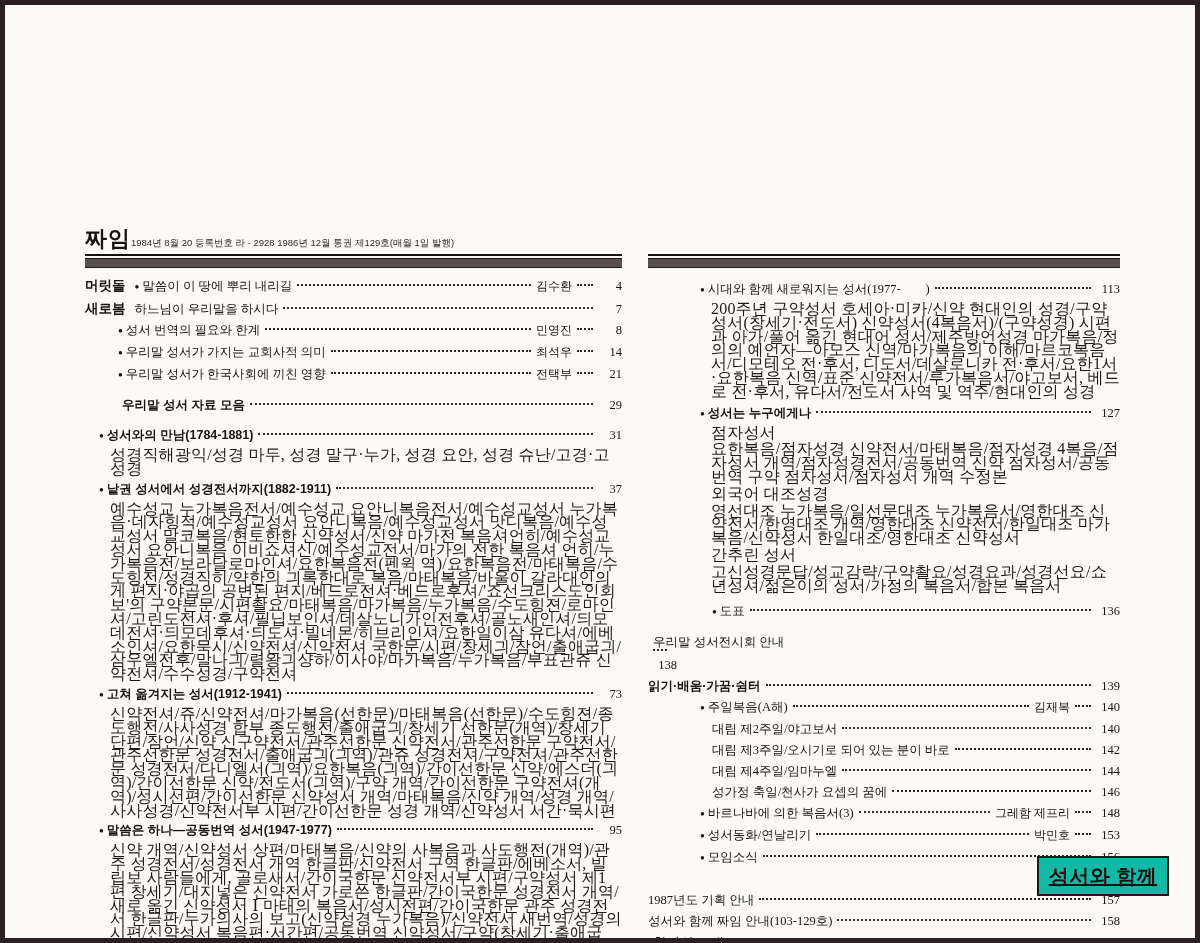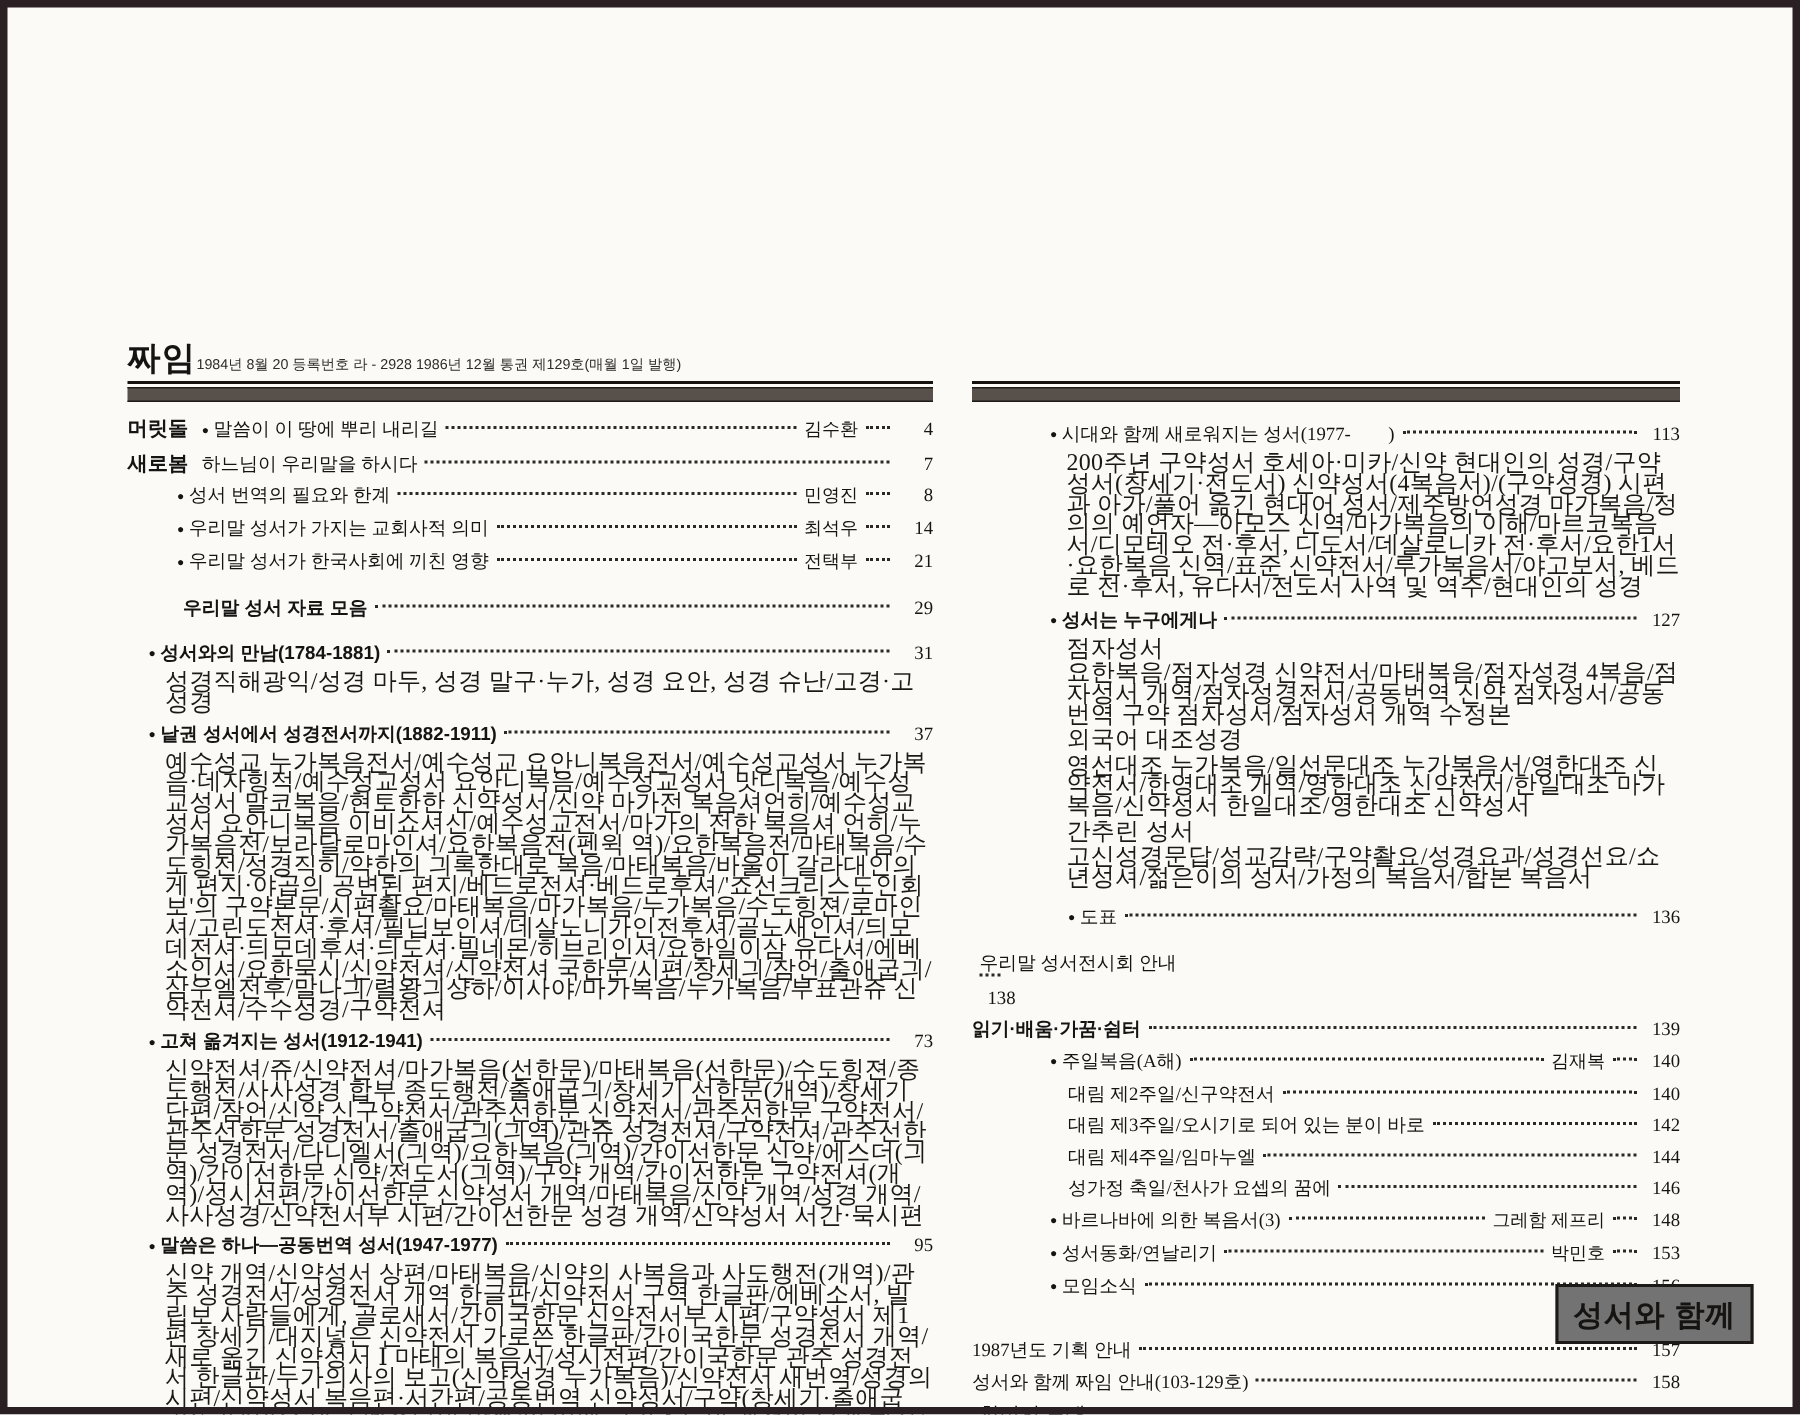--- a/index.html
+++ b/index.html
@@ -57,24 +57,24 @@
   .toc-sub{
     font-size:16px;line-height:13.8px;color:#1b1916;
     margin:1px 0 3px 0;letter-spacing:0.2px;
   }
   .gap-sm{margin-top:4px;}
   .gap-md{margin-top:9px;}
   .gap-lg{margin-top:21px;}
 
   .logo-box{
     position:absolute;left:1037px;top:856px;width:128px;height:36px;z-index:60;
-    border:2px solid #1c1916;background:#737373;
+    border:2px solid #1c1916;background:#14b8a6;
     display:flex;align-items:center;justify-content:center;
     font-family:"Liberation Sans","DejaVu Sans",sans-serif;
-    font-weight:bold;font-size:20px;letter-spacing:0.5px;
+    font-weight:bold;font-size:20px;letter-spacing:0.5px;text-decoration:underline;
   }
 </style>
 </head>
 <body>
 
 <div class="frame"></div>
 
 <div class="col col-left">
   <div class="header-row">
     <h1 class="page-title">짜임</h1>
@@ -203,21 +203,21 @@
       </div>
       <div class="toc-row" style="padding-left: 52px;">
         <span class="bullet">●</span>
         <span class="title">주일복음(A해)</span>
         <span class="dots"></span>
         <span class="author">김재복</span>
         <span class="dots short"></span>
         <span class="page-num">140</span>
       </div>
       <div class="toc-row" style="padding-left: 64px;">
-        <span class="title">대림 제2주일/신구약전서</span>
+        <span class="title">대림 제2주일/야고보서</span>
         <span class="dots"></span>
         <span class="page-num">140</span>
       </div>
       <div class="toc-row" style="padding-left: 64px;">
         <span class="title">대림 제3주일/오시기로 되어 있는 분이 바로</span>
         <span class="dots"></span>
         <span class="page-num">142</span>
       </div>
       <div class="toc-row" style="padding-left: 64px;">
         <span class="title">대림 제4주일/임마누엘</span>

